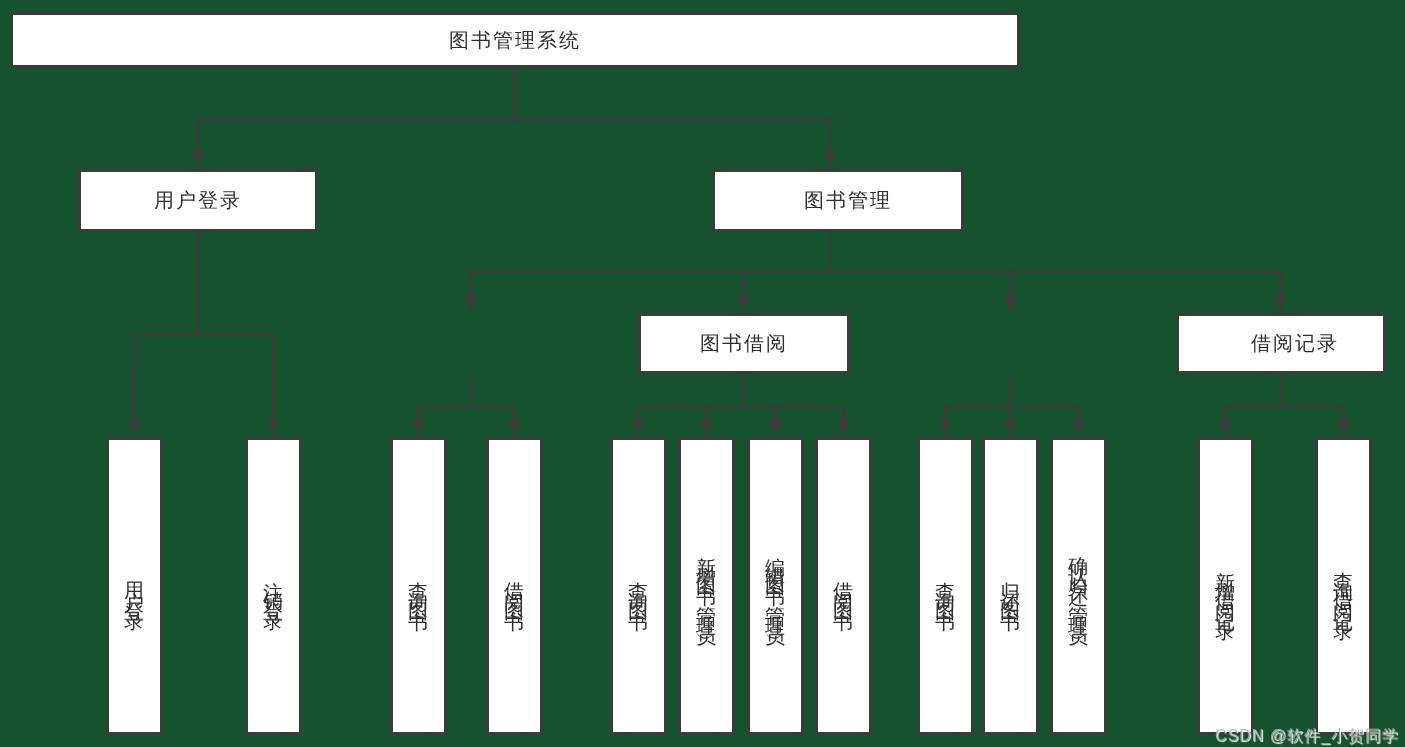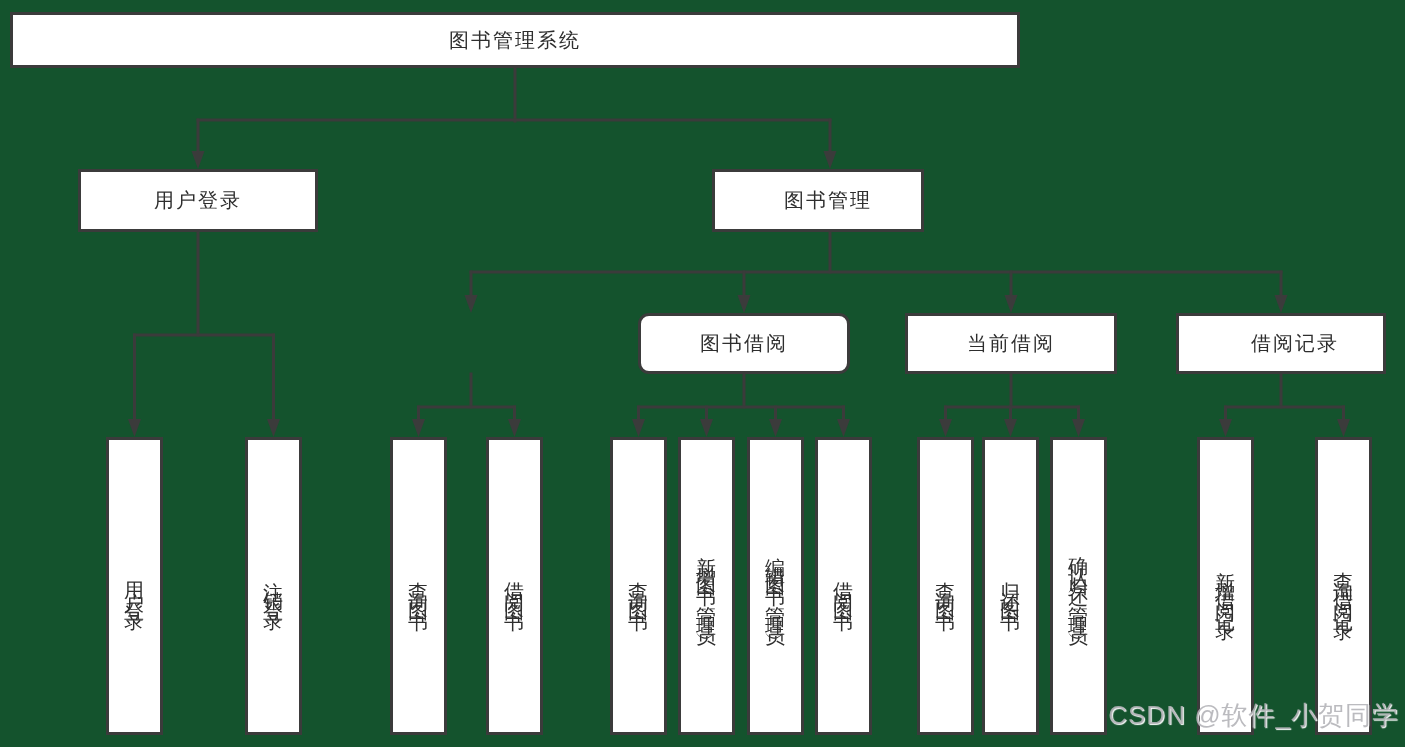--- a/index.html
+++ b/index.html
@@ -5,22 +5,22 @@
   html,body{margin:0;padding:0;background:#fff;}
   body{font-family:"Liberation Sans","DejaVu Sans",sans-serif;color:#2e2e2e;}
   .stage{position:relative;width:1405px;height:747px;background:#14532d;overflow:hidden;}
   .connectors{position:absolute;left:0;top:0;width:1405px;height:747px;}
   .node{position:absolute;box-sizing:border-box;border:3px solid #3b3b3b;background:#fff;
         display:flex;align-items:center;justify-content:center;
         font-size:20px;letter-spacing:2px;white-space:nowrap;}
   .leaf{letter-spacing:0;}
   .vtext{writing-mode:vertical-rl;text-orientation:mixed;letter-spacing:10px;
          font-size:20px;line-height:1;}
-  .watermark{position:absolute;right:6px;bottom:14px;z-index:5;
-             font-size:26px;letter-spacing:1px;color:rgba(178,178,182,0.88);
+  .watermark{position:absolute;right:6px;bottom:0;z-index:5;
+             font-size:16px;letter-spacing:1px;color:rgba(178,178,182,0.88);
              text-shadow:1px 1px 1px #ffffff;}
   line{stroke:#3b3b3b;stroke-width:3;stroke-linecap:square;}
   polygon{fill:#3b3b3b;}
 </style>
 </head>
 <body>
 
 <div class="stage">
 
   <svg class="connectors" viewBox="0 0 1405 747" xmlns="http://www.w3.org/2000/svg">
@@ -88,24 +88,23 @@
       <line x1="1225.5" y1="407" x2="1225.5" y2="421"></line>
       <line x1="1343.5" y1="407" x2="1343.5" y2="421"></line>
       <polygon points="1219,419 1232,419 1225.5,437"></polygon>
       <polygon points="1337,419 1350,419 1343.5,437"></polygon>
     </g>
   </svg>
 
   <div class="node" style="left:10px;top:12px;width:1010px;height:56px;">图书管理系统</div>
 
   <div class="node" style="left:78px;top:169px;width:240px;height:63px;">用户登录</div>
-  <div class="node" style="left:712px;top:169px;width:212px;height:63px;padding-left:20px;">图书管理</div>
+  <div class="node" style="left:712px;top:169px;width:252px;height:63px;padding-left:20px;">图书管理</div>
 
-  <div class="node" style="left:638px;top:313px;width:212px;height:61px;border-radius:11px;">图书借阅</div>
-  <div class="node" style="left:905px;top:313px;width:212px;height:61px;">当前借阅</div>
+  <div class="node" style="left:638px;top:313px;width:212px;height:61px;">图书借阅</div>
   <div class="node" style="left:1176px;top:313px;width:210px;height:61px;padding-left:28px;">借阅记录</div>
 
   <div class="node leaf" style="left:106px;top:437px;width:57px;height:298px;">
     <span class="vtext">用户登录</span>
   </div>
   <div class="node leaf" style="left:245px;top:437px;width:57px;height:298px;">
     <span class="vtext">注销登录</span>
   </div>
 
   <div class="node leaf" style="left:390px;top:437px;width:57px;height:298px;">

